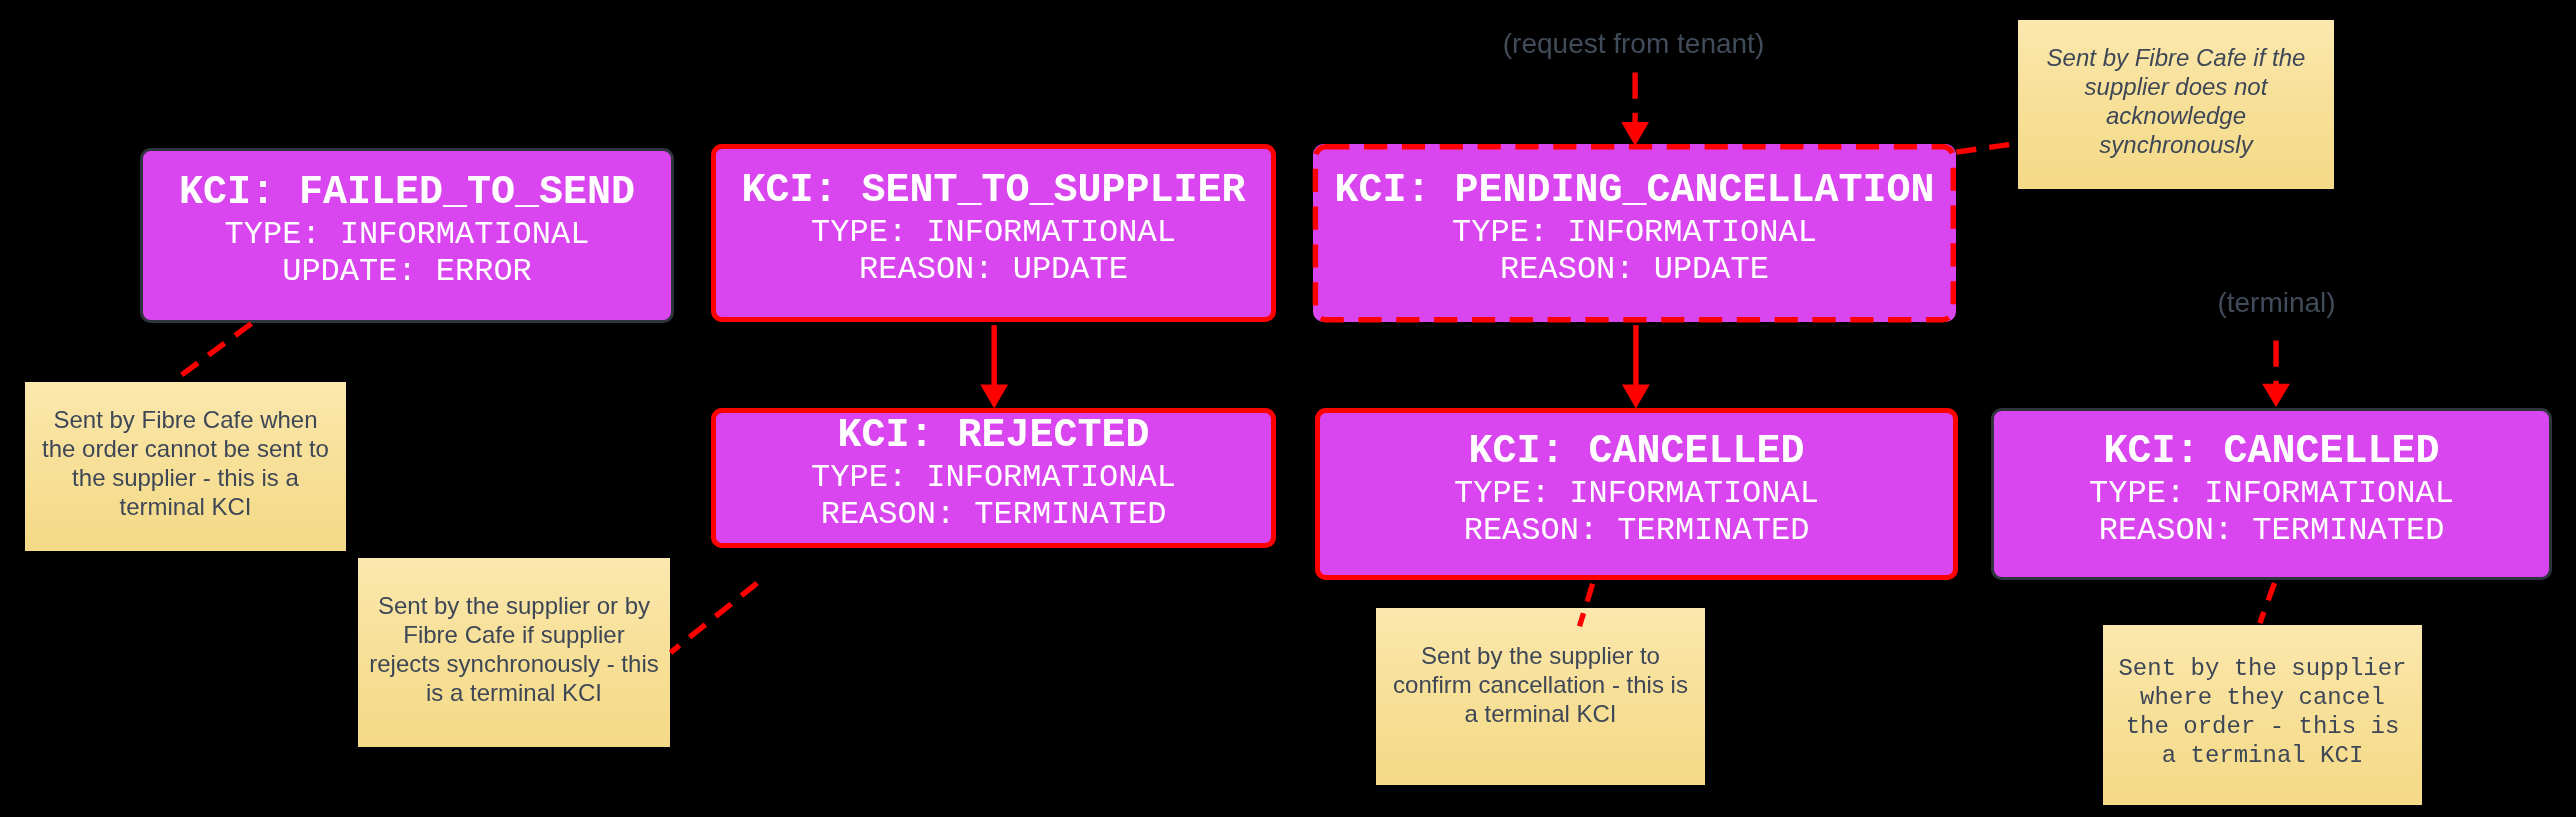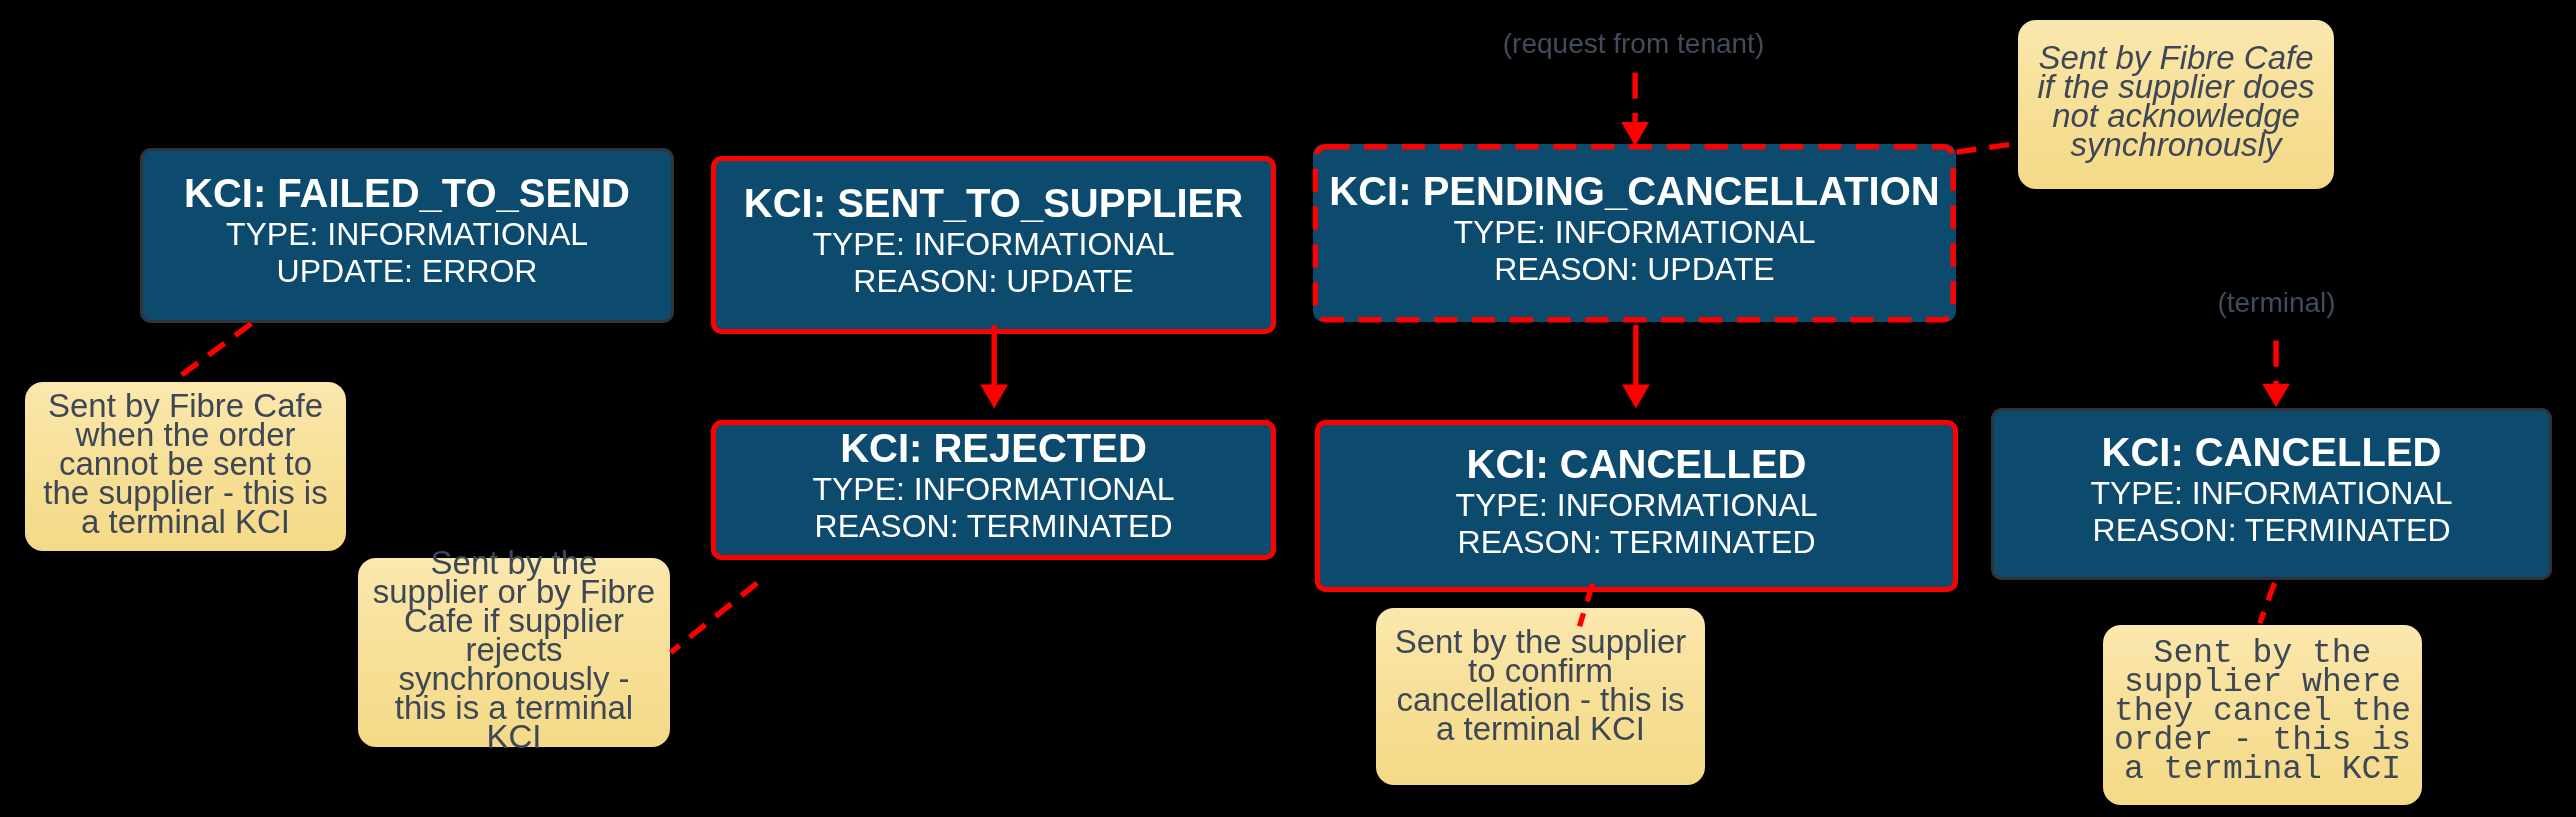--- a/index.html
+++ b/index.html
@@ -12,61 +12,61 @@
     width: 2576px;
     height: 817px;
     background: #000000;
     overflow: hidden;
     font-family: "Liberation Sans", "DejaVu Sans", sans-serif;
   }
   
   .node {
     position: absolute;
     box-sizing: border-box;
-    background: #0c4a6e;
+    background: #d946ef;
     border-radius: 10.8px;
     display: flex;
     flex-direction: column;
     align-items: center;
     justify-content: center;
     padding-bottom: 10.8px;
     text-align: center;
     color: #FFFFFF;
     z-index: 1;
+    font-family: Liberation Mono, monospace;
   }
   .node .title {
     font-size: 40px;
     font-weight: bold;
     line-height: 46px;
     white-space: nowrap;
   }
   .node .sub {
     font-size: 32px;
     line-height: 37px;
     white-space: nowrap;
   }
   .border-dark  { border: 3.9px solid #2E343B; }
-  .border-red   { border: 5.4px solid #FE0000; margin-top: 12px; }
+  .border-red   { border: 5.4px solid #FE0000; }
   .border-none  { border: none; } 
 
   
   .note {
     position: absolute;
     box-sizing: border-box;
     background: linear-gradient(180deg, #FBE8AE 0%, #F7E099 45%, #F4DA87 100%);
     color: #3E4756;
-    font-size: 33px;
+    font-size: 24px;
     line-height: 29px;
     text-align: center;
     display: flex;
     align-items: center;
     justify-content: flex-end;
     padding: 7.7px 10.8px 14px 10.8px;
     z-index: 1;
-    border-radius: 18px;
   }
   .note.italic { font-style: italic; }
 
   
   .annot {
     position: absolute;
     color: #414C5A;
     font-size: 28px;
     text-align: center;
     white-space: nowrap;

